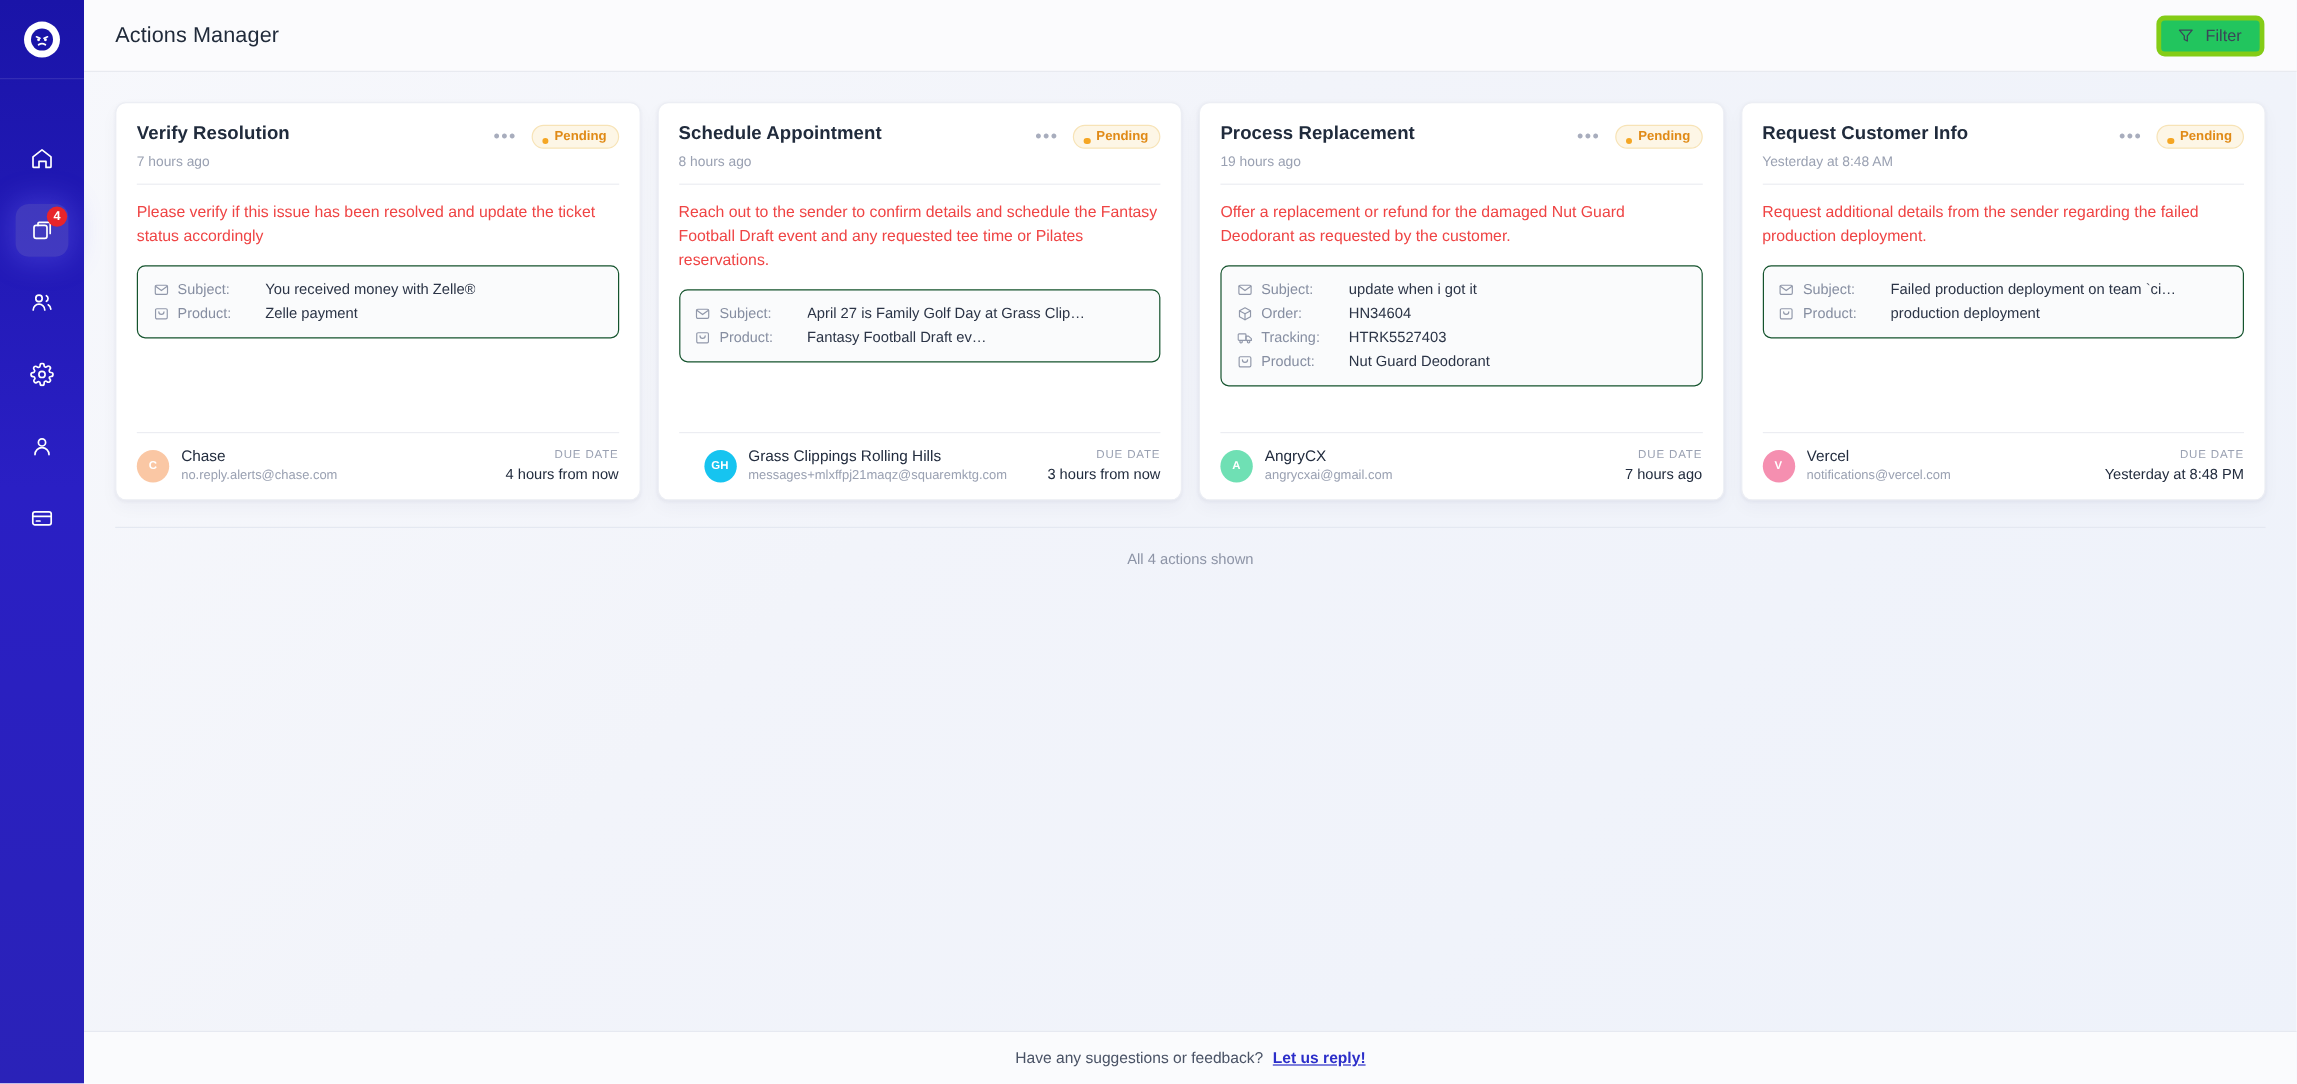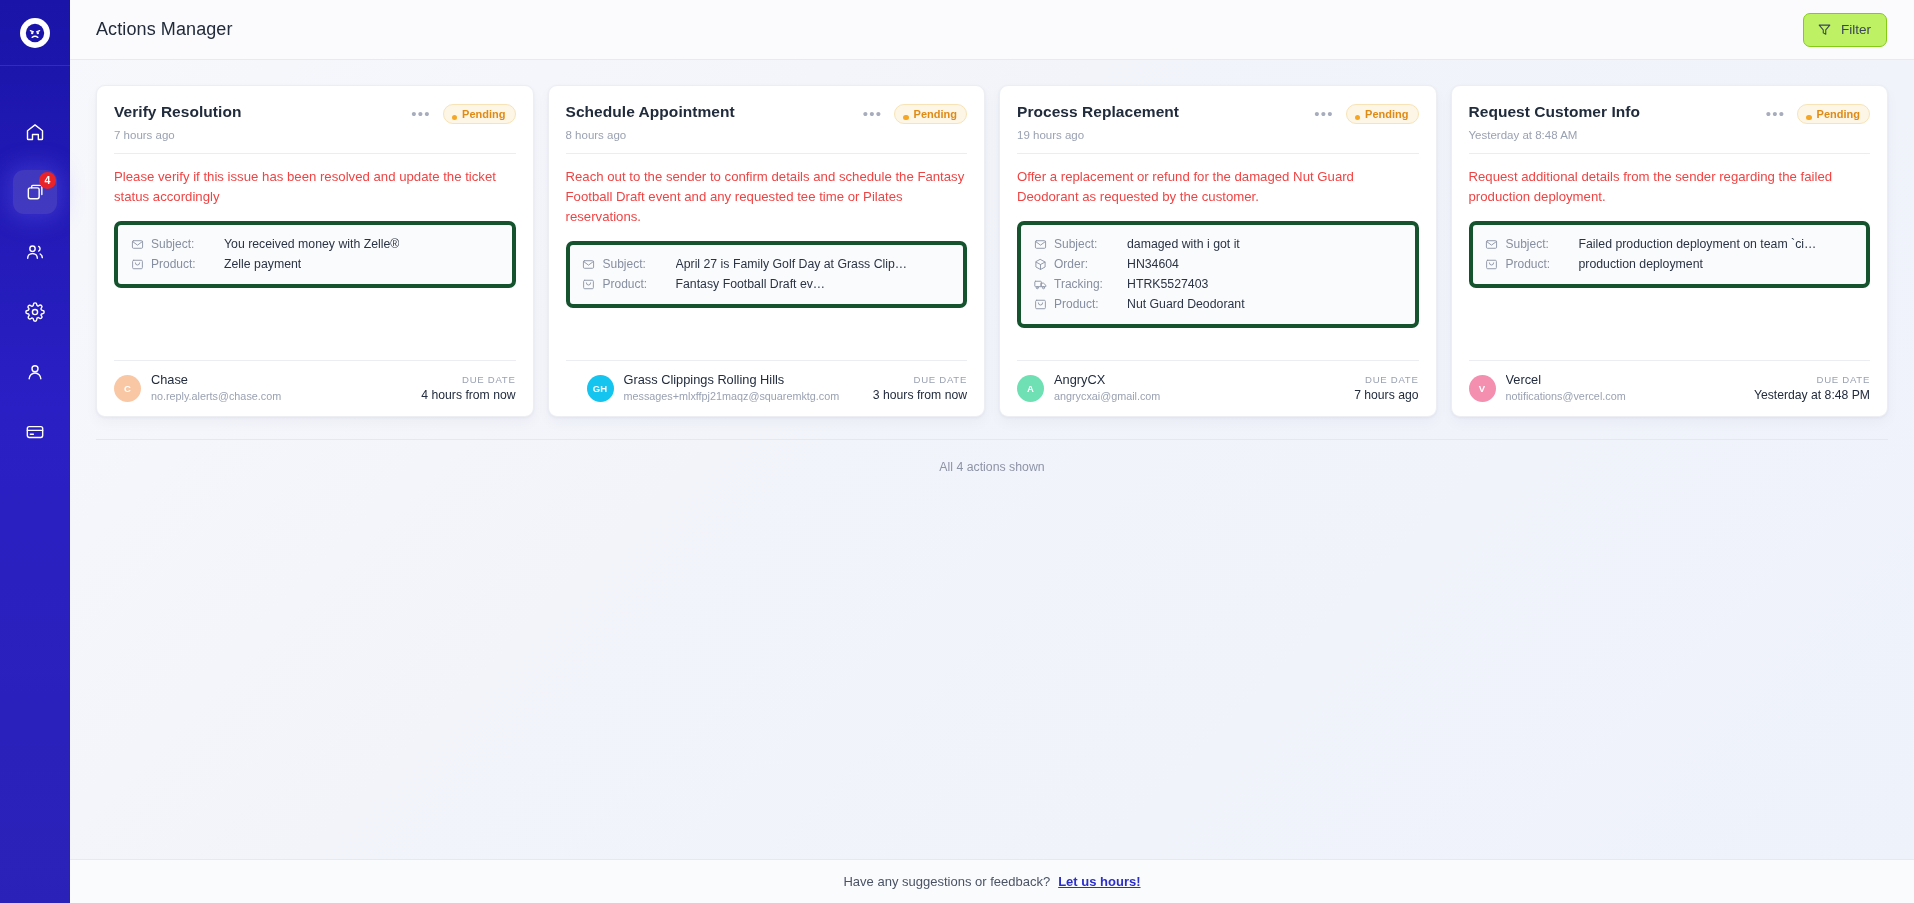--- a/index.html
+++ b/index.html
@@ -107,23 +107,23 @@
     color: #212b3b;
     font-weight: normal;
     letter-spacing: 0.1px;
   }
   .filter-btn {
     display: flex;
     align-items: center;
     gap: 9px;
     height: 34px;
     padding: 0 15px 0 13px;
-    border: 1px solid #84cc16;
+    border: 4px solid #84cc16;
     border-radius: 7px;
-    background: #bef264;
+    background: #22c55e;
     cursor: pointer;
     font-size: 13.5px;
     color: #3b4558;
   }
 
   
   .content {
     flex: 1;
     overflow: hidden;
     display: flex;
@@ -204,21 +204,21 @@
   }
   .card-desc {
     font-size: 13.2px;
     color: #ef4444;
     line-height: 1.52;
     margin-top: 13px;
   }
   .meta-box {
     margin-top: 14px;
     background: #fafbfc;
-    border: 4px solid #14532d;
+    border: 1px solid #14532d;
     border-radius: 7px;
     padding: 9px 12px 10px 12px;
   }
   .meta-row {
     display: flex;
     align-items: center;
     gap: 7px;
     padding: 3px 0;
   }
   .meta-icon {
@@ -536,21 +536,21 @@
           <p class="card-desc">Offer a replacement or refund for the damaged Nut Guard Deodorant as requested by the customer.</p>
           <div class="meta-box">
             <div class="meta-row">
               <span class="meta-icon">
                 <svg width="13" height="13" viewBox="0 0 24 24" fill="none" stroke="currentColor" stroke-width="1.8" stroke-linecap="round" stroke-linejoin="round">
                     <rect x="2.6" y="5" width="18.8" height="14" rx="2"></rect>
                     <path d="M3 6.5 L12 13.2 L21 6.5"></path>
                   </svg>
               </span>
               <span class="meta-label">Subject:</span>
-              <span class="meta-value">damaged with i got it</span>
+              <span class="meta-value">update when i got it</span>
             </div>
             <div class="meta-row">
               <span class="meta-icon">
                 <svg width="13" height="13" viewBox="0 0 24 24" fill="none" stroke="currentColor" stroke-width="1.8" stroke-linecap="round" stroke-linejoin="round">
                     <path d="M12 2.8 L20.5 7.4 V16.6 L12 21.2 L3.5 16.6 V7.4 Z"></path>
                     <path d="M3.8 7.6 L12 12 L20.2 7.6"></path>
                     <path d="M12 12 V21"></path>
                   </svg>
               </span>
               <span class="meta-label">Order:</span>
@@ -649,17 +649,17 @@
 
       </div>
 
       <div class="shown-bar">
         <span class="shown-text">All 4 actions shown</span>
       </div>
     </div>
 
     <footer class="footer">
       <span class="footer-text">Have any suggestions or feedback?</span>
-      <a class="footer-link" href="#">Let us hours!</a>
+      <a class="footer-link" href="#">Let us reply!</a>
     </footer>
 
   </div>
 </div>
 
 </body></html>

